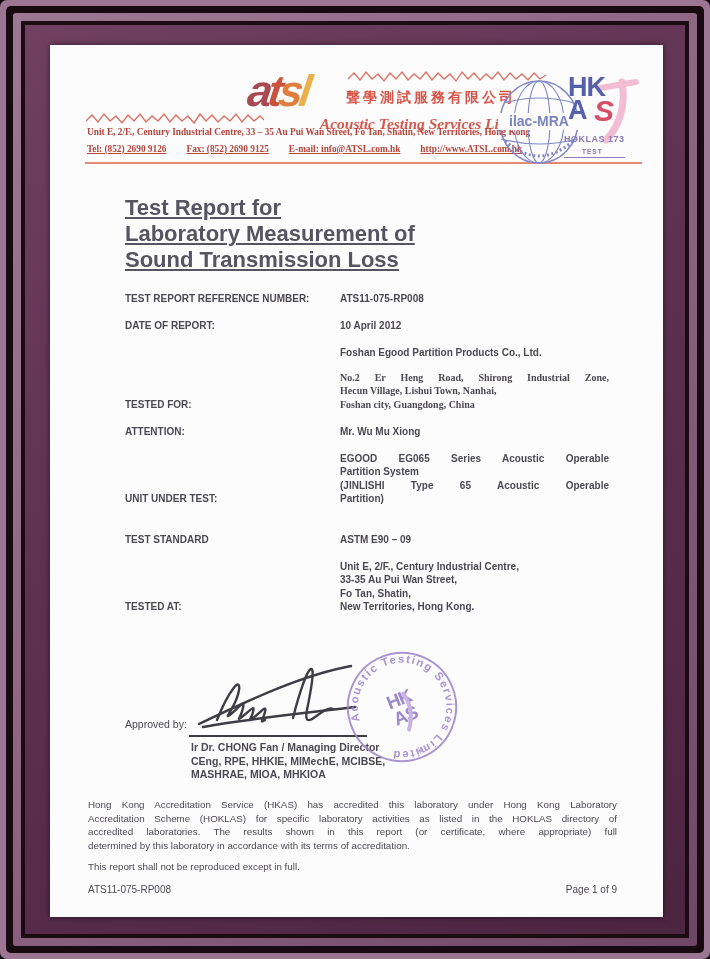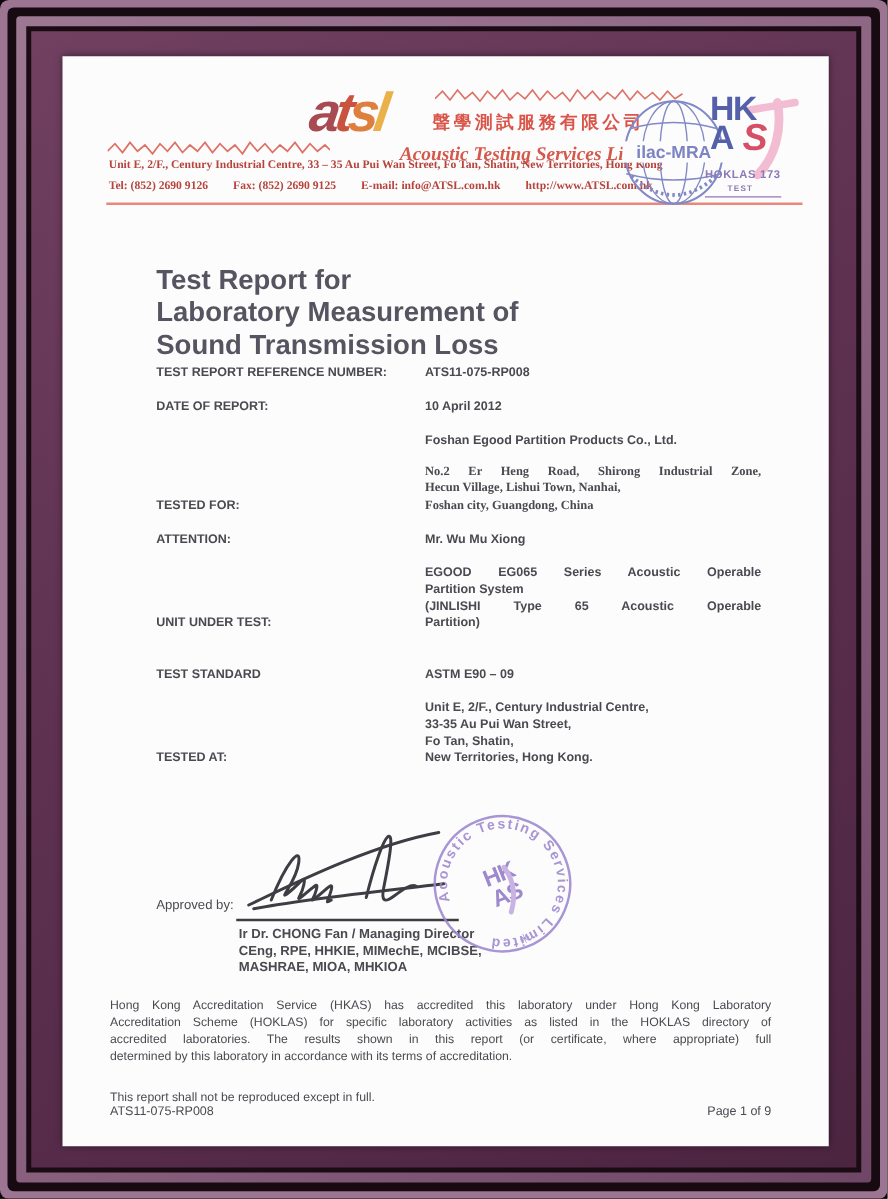--- a/index.html
+++ b/index.html
@@ -32,57 +32,57 @@
 
   .cn-name { position:absolute; left:296px; top:44px; font-size:14px; font-weight:bold;
              color:#d9554a; letter-spacing:3px; white-space:nowrap; }
   .en-name { position:absolute; left:252px; top:70px; width:250px; text-align:center;
              font-family:"Liberation Serif", serif; font-style:italic; font-weight:bold;
              font-size:15.5px; color:#d5584c; white-space:nowrap; }
 
   .addr1 { position:absolute; left:37px; top:82px; font-family:"Liberation Serif", serif;
            font-weight:bold; font-size:9.3px; color:#b5443c; white-space:nowrap; }
   .contact-row { position:absolute; left:37px; top:99px; display:flex; gap:20px;
-                 font-family:"Liberation Serif", serif; font-weight:bold; font-size:9.3px; color:#b5443c; }
+                 font-family:"Liberation Serif", serif; font-weight:bold; font-size:9.3px; color:#b5443c;text-decoration:underline; }
   .red-rule { position:absolute; left:35px; top:117px; width:557px; height:2px; background:#e8887d; }
 
   .ilac-stamp { position:absolute; left:446px; top:32px; }
   .hkas-logo  { position:absolute; left:514px; top:31px; width:78px; height:94px; }
   .hkas-row1 { position:absolute; left:4px; top:0;  font-size:27px; font-weight:bold; color:#5560aa; letter-spacing:-1px; line-height:23px; }
   .hkas-row2 { position:absolute; left:4px; top:23px; font-size:27px; font-weight:bold; color:#5560aa; letter-spacing:-1px; line-height:23px; }
   .hkas-s { position:absolute; left:30px; top:20px; font-size:30px; font-weight:bold; font-style:italic; color:#d64f66; line-height:30px; }
   .hkas-ribbon { position:absolute; left:0; top:0; }
   .hoklas { position:absolute; left:0px; top:58px; font-size:9px; font-weight:bold; color:#8a7ab5;
             border-bottom:1.5px solid #8a7ab5; padding-bottom:13px; letter-spacing:0.5px; }
   .hoklas-test { position:absolute; left:18px; top:72px; font-size:6.5px; font-weight:bold; color:#8a7ab5; letter-spacing:1px; }
 
   
-  .title { position:absolute; left:75px; top:166px; font-size:22px; font-weight:bold;
-           color:#565460; line-height:26px; }
+  .title { position:absolute; left:75px; top:150px; font-size:22px; font-weight:bold;
+           color:#565460; line-height:26px;text-decoration:underline; }
 
   
   .fields { position:absolute; left:75px; top:247px; width:484px; font-size:10px; font-weight:bold; line-height:13.5px; }
   .row { display:flex; margin-bottom:13.5px;align-items:flex-end; }
   .row .label { width:215px; flex-shrink:0; }
   .row .value { flex:1; }
   .sub-block { margin-top:11px;font-family:Liberation Serif, serif; }
   .jline { text-align:justify; text-align-last:justify; }
   .gap-top { margin-top:27px; }
 
   
   .approval { position:absolute; left:0; top:605px; width:100%; height:170px; }
   .approved-label { position:absolute; left:75px; top:68px; font-size:10.5px; }
   .sig-svg { position:absolute; left:143px; top:12px; }
   .sig-line { position:absolute; left:139px; top:85px; width:178px; border-bottom:2px solid #3e3c42; }
   .approver-block { position:absolute; left:141px; top:91px; font-size:10.5px; font-weight:bold; line-height:13.5px; }
   .stamp { position:absolute; left:293px; top:-2px; transform:rotate(-22deg); opacity:.88; }
 
   
   .accreditation { position:absolute; left:38px; top:753px; width:529px; font-size:9.8px; line-height:13.5px; }
-  .no-repro { position:absolute; left:38px; top:816px; font-size:9.8px;margin-top:12px; }
+  .no-repro { position:absolute; left:38px; top:816px; font-size:9.8px; }
   .bottom-row { position:absolute; left:38px; top:839px; width:529px; display:flex;
                 justify-content:space-between; font-size:10px; }
 </style>
 </head>
 <body>
 
 <div class="canvas">
   <div class="frame-l1"></div>
   <div class="frame-l2"></div>
   <div class="frame-l3"></div>

